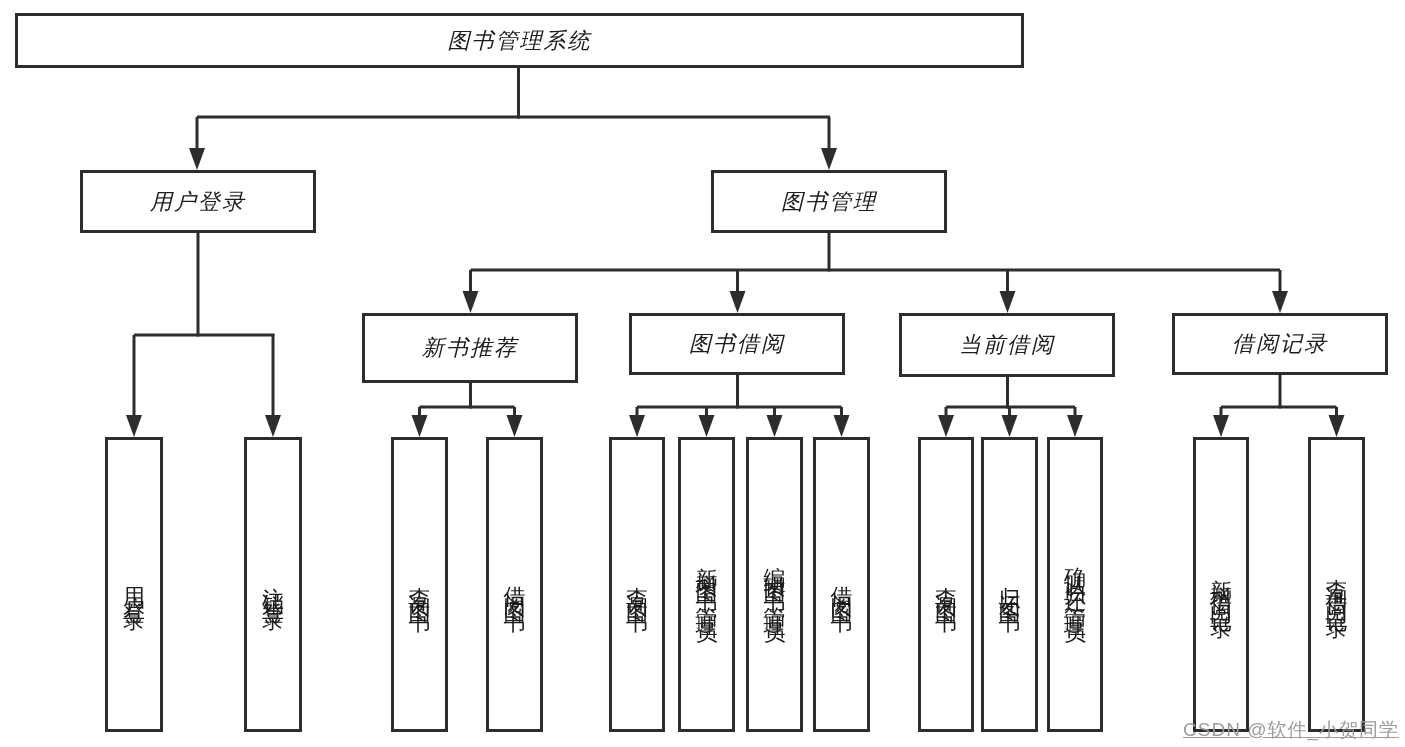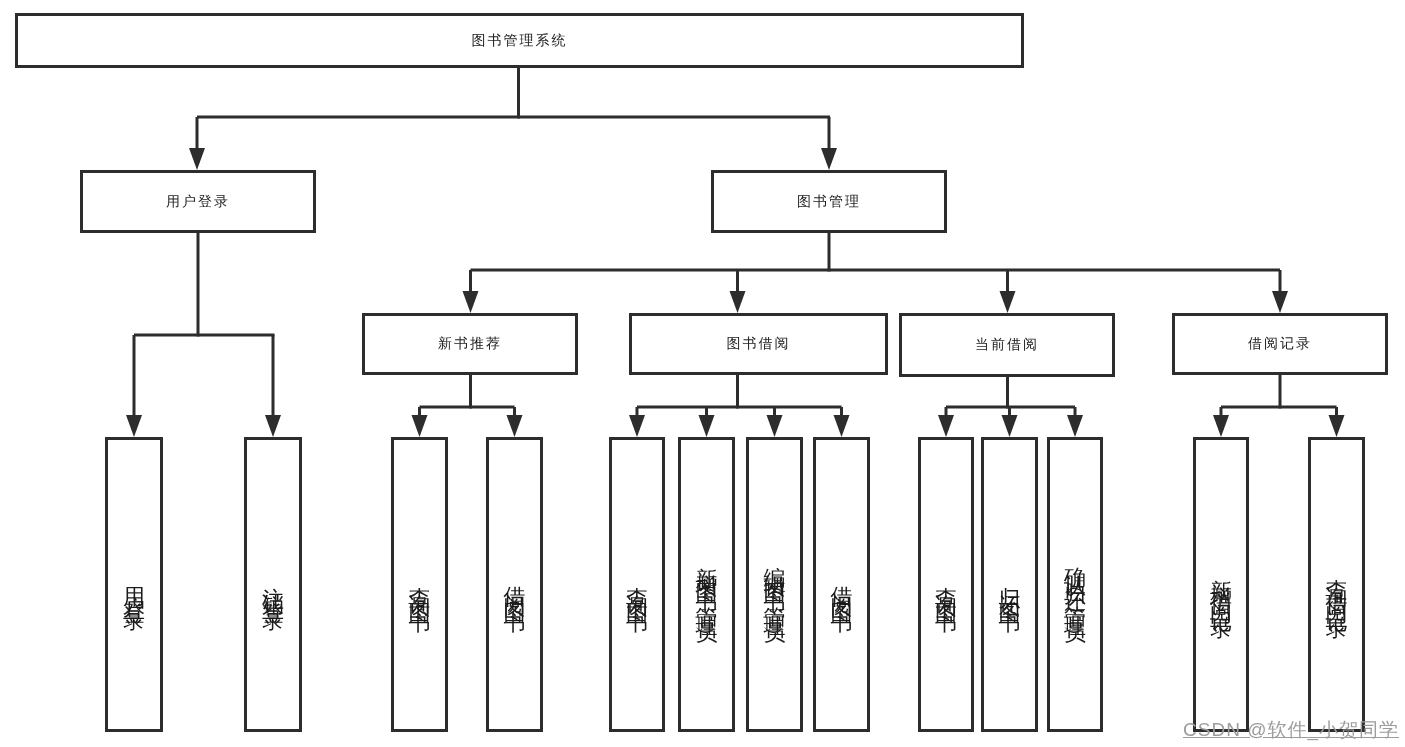--- a/index.html
+++ b/index.html
@@ -7,21 +7,21 @@
     width:1405px;height:747px;position:relative;overflow:hidden;
     background:#ffffff;
     font-family:"Liberation Serif", serif;
   }
   #connectors{position:absolute;left:0;top:0;width:1405px;height:747px;}
   .box{
     position:absolute;border:3px solid #2d2d2d;background:#ffffff;
     display:flex;align-items:center;justify-content:center;
     box-sizing:border-box;color:#1c1c1c;
   }
-  .hbox{font-size:14px;letter-spacing:2px;}
+  .hbox{font-size:22px;letter-spacing:2px;font-style:italic;}
   .leaf span{
     writing-mode:vertical-rl;text-orientation:mixed;
     font-size:22px;letter-spacing:8px;line-height:1.1;
     white-space:nowrap;
   }
   .watermark{
     position:absolute;right:6px;top:717px;z-index:10;
     font-family:"Liberation Sans", sans-serif;
     font-size:19px;color:#9c9c9c;letter-spacing:1px;text-decoration:underline;
   }
@@ -99,24 +99,24 @@
   <span>图书管理系统</span>
 </div>
 
 <div class="box hbox" style="left:80px;top:170px;width:236px;height:63px;">
   <span>用户登录</span>
 </div>
 <div class="box hbox" style="left:711px;top:170px;width:236px;height:63px;text-align:right;">
   <span>图书管理</span>
 </div>
 
-<div class="box hbox" style="left:362px;top:313px;width:216px;height:62px;">
+<div class="box hbox" style="left:362px;top:313px;width:216px;height:70px;">
   <span>新书推荐</span>
 </div>
-<div class="box hbox" style="left:629px;top:313px;width:259px;height:62px;">
+<div class="box hbox" style="left:629px;top:313px;width:216px;height:62px;">
   <span>图书借阅</span>
 </div>
 <div class="box hbox" style="left:899px;top:313px;width:216px;height:64px;">
   <span>当前借阅</span>
 </div>
 <div class="box hbox" style="left:1172px;top:313px;width:216px;height:62px;">
   <span>借阅记录</span>
 </div>
 
 <div class="box leaf" style="left:105px;top:437px;width:58px;height:295px;">

